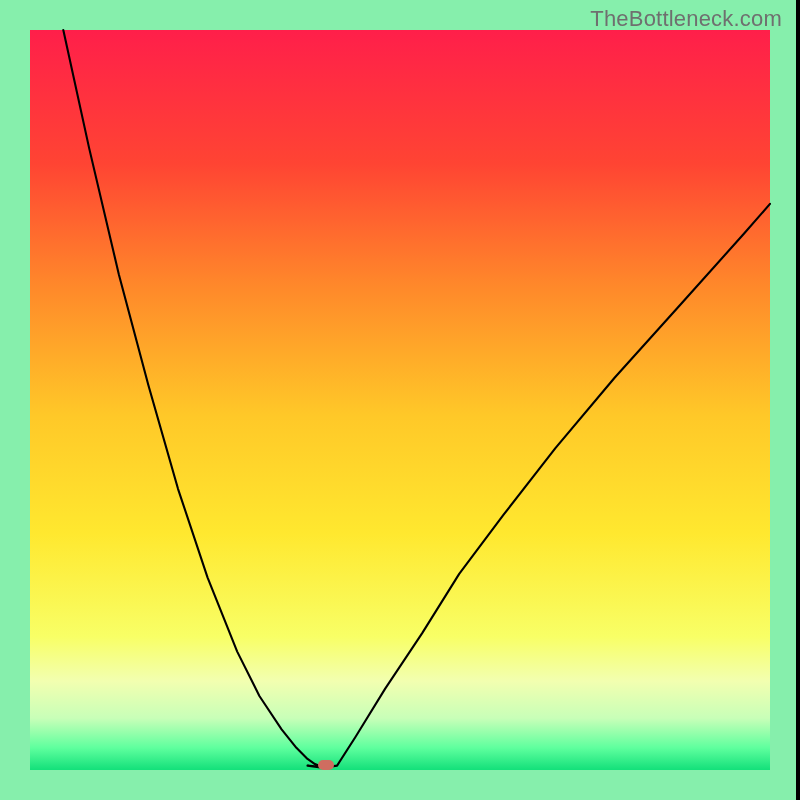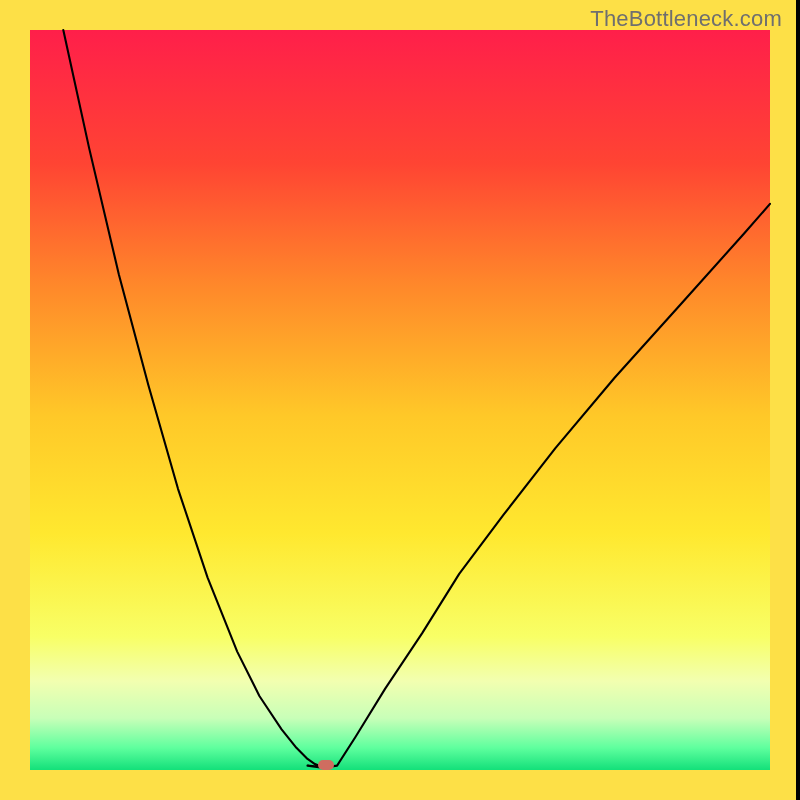--- a/index.html
+++ b/index.html
@@ -10,21 +10,21 @@
     background: #000;
     overflow: hidden;
     font-family: Arial, Helvetica, sans-serif;
   }
   .frame {
     position: absolute;
     left: 0;
     top: 0;
     width: 796px;
     height: 800px;
-    background: #fde047;
+    background: #86efac;
   }
   .plot {
     position: absolute;
     left: 30px;
     top: 30px;
     width: 740px;
     height: 740px;
     
   }
   .watermark {

